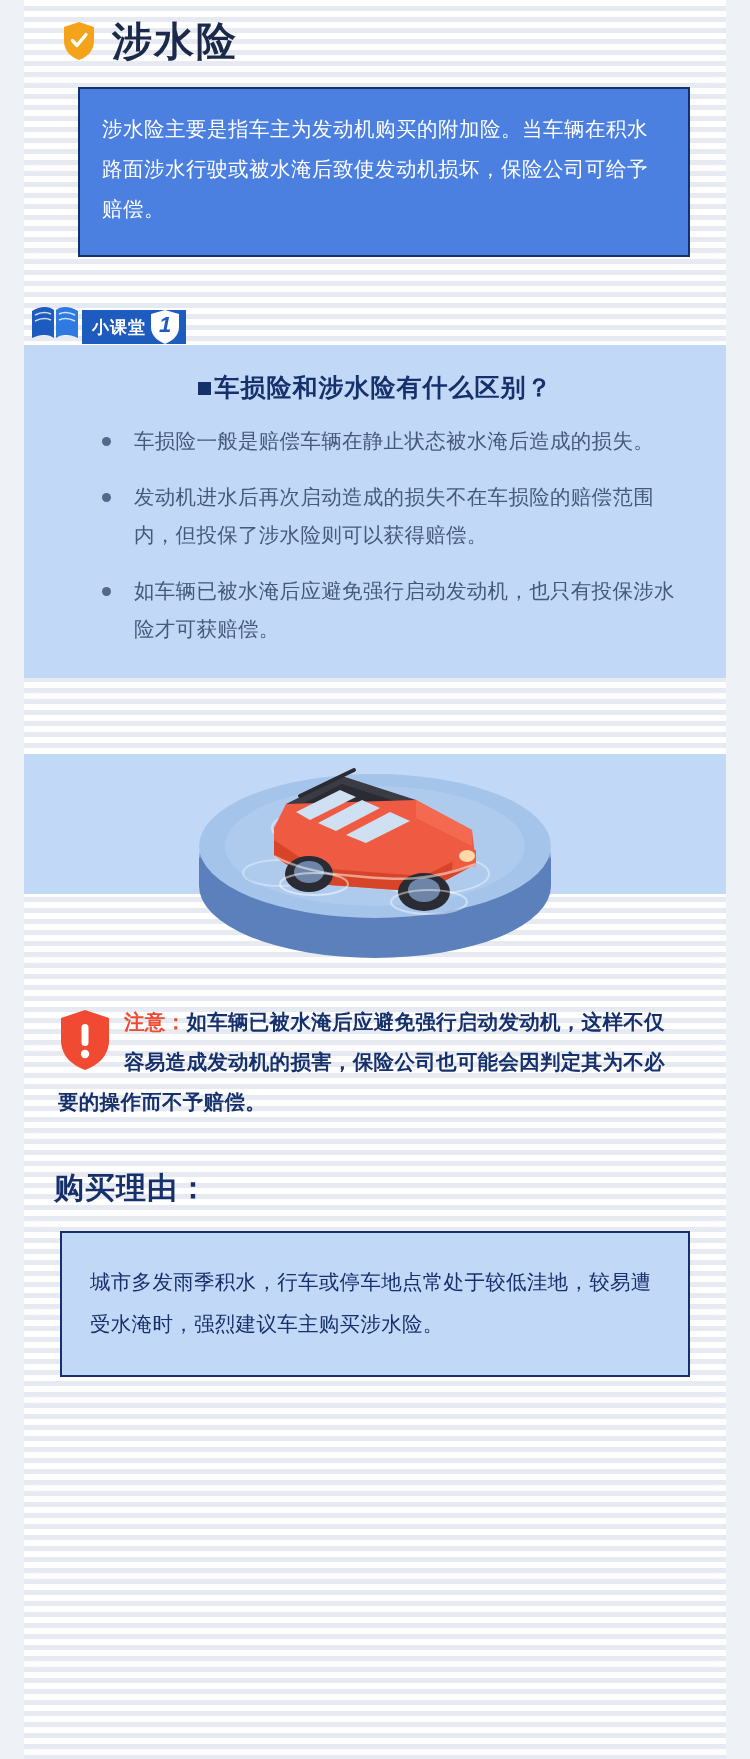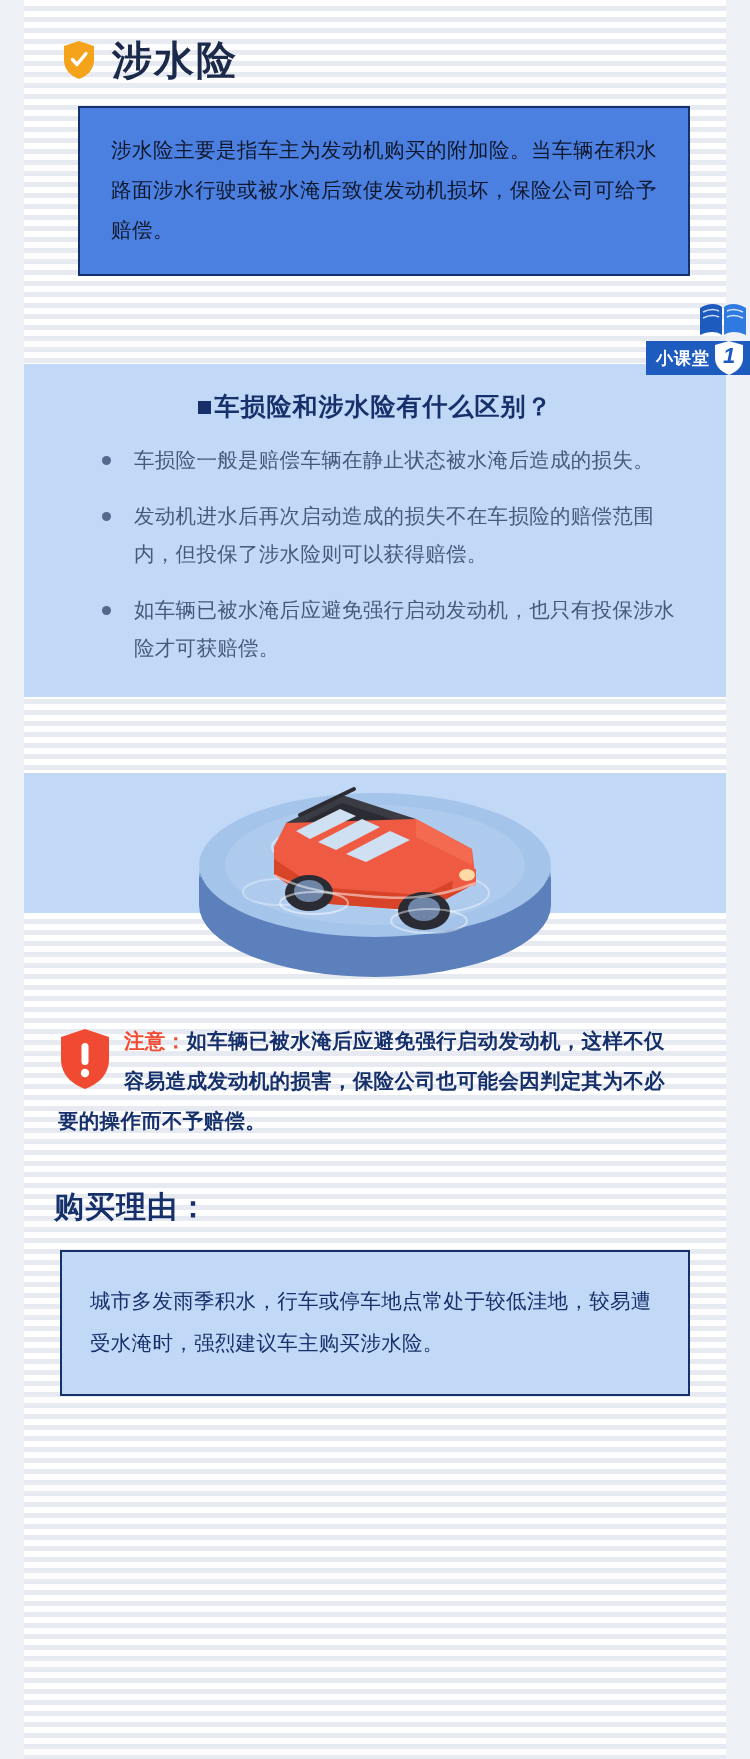--- a/index.html
+++ b/index.html
@@ -42,21 +42,21 @@
   .content {
     position: relative;
     z-index: 2;
   }
 
   
   .title-row {
     display: flex;
     align-items: center;
     gap: 16px;
-    padding: 40px 0 0 62px;
+    padding: 21px 0 0 62px;
   }
   .shield-orange {
     width: 34px;
     height: 40px;
     position: relative;
     flex: none;
   }
   .shield-orange svg { display: block; }
   .title-text {
     font-size: 40px;
@@ -67,35 +67,35 @@
   }
 
   
   .intro-wrap {
     margin: 26px 60px 0 78px;
     position: relative;
   }
   .intro-box {
     background: #4b7fe0;
     border: 2px solid #16306b;
-    color: #0f172a;
+    color: #ffffff;
     font-size: 20.5px;
     line-height: 40px;
-    padding: 22px 26px 24px 31px;
+    padding: 22px 26px 24px 22px;
     letter-spacing: 0.5px;
+    font-family: Liberation Mono, monospace;
   }
   .intro-box p { margin: 0; }
 
   
   .tab-row {
     margin: 26px 0 0 30px;
     display: flex;
     align-items: flex-end;
     height: 62px;
-    flex-direction: column;
   }
   .book-icon {
     width: 50px;
     height: 40px;
     margin-right: 2px;
     position: relative;
     top: -2px;
   }
   .tab-label {
     display: flex;

